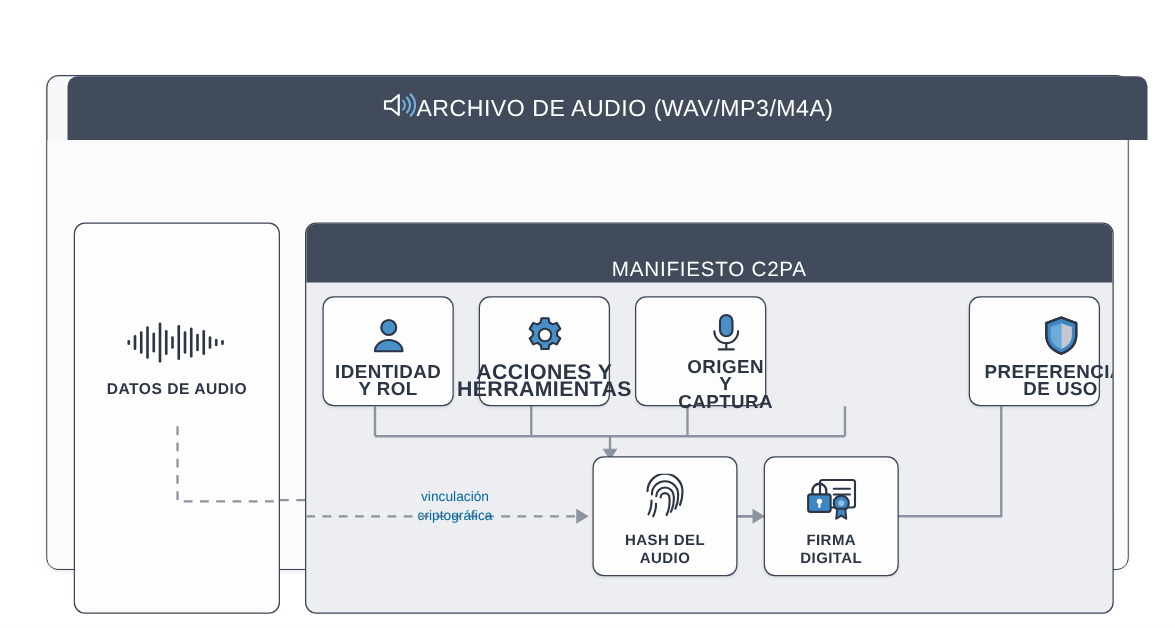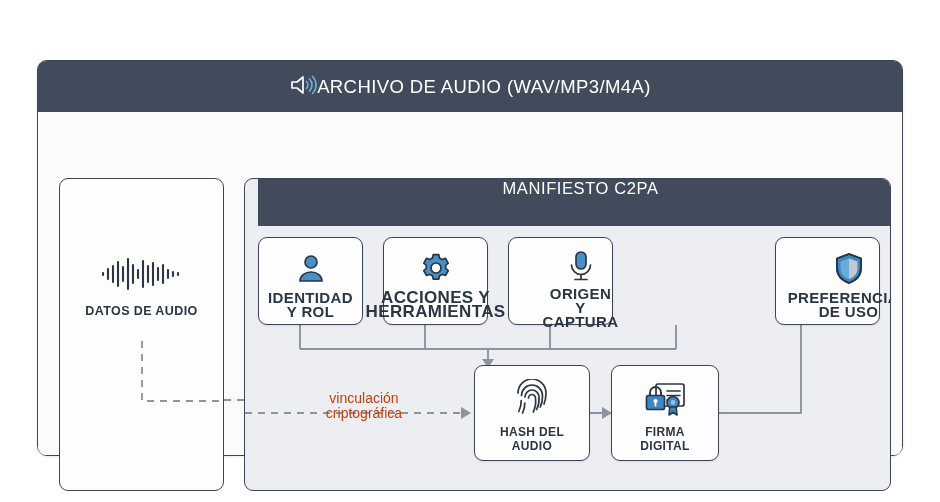--- a/index.html
+++ b/index.html
@@ -30,21 +30,21 @@
     width: 866px;
     height: 396px;
     border: 1.6px solid #3c4556;
     border-radius: 10px;
     background: #f7f8fa;
     box-sizing: border-box;
     box-shadow: 0 1px 3px rgba(40,50,70,0.10);
   }
   .outer-header {
     position: absolute;
-    left: 0; top: 0;
+    left: 16px; top: 0;
     width: 100%;
     height: 51px;
     background: #414b5c;
     border-radius: 8px 8px 0 0;
     display: flex;
     align-items: center;
     justify-content: center;
     gap: 0;
     box-sizing: border-box;
   }
@@ -105,26 +105,26 @@
     width: 647px;
     height: 313px;
     border: 1.4px solid #3c4556;
     border-radius: 9px;
     background: #eceef2;
     box-sizing: border-box;
     overflow: hidden;
   }
   .manifest-header {
     position: absolute;
-    left: 13px; top: 0;
+    left: 0; top: 0;
     width: 100%;
     height: 47px;
     background: #414b5c;
     display: flex;
-    align-items: flex-start;
+    align-items: flex-end;
     justify-content: center;
     box-sizing: border-box;
   }
   .manifest-header .title {
     color: #ffffff;
     font-size: 16.5px;
     letter-spacing: 0.6px;
   }
 
   
@@ -174,22 +174,22 @@
     position: absolute;
     left: 0; top: 0;
     width: 100%;
     height: 100%;
     pointer-events: none;
   }
 
   .link-label {
     position: absolute;
     text-align: center;
-    color: #c2410c;
-    font-size: 14px;
+    color: #0369a1;
+    font-size: 11px;
     line-height: 15px;
     white-space: pre-line;
   }
 </style>
 </head>
 <body>
 
 <div id="stage">
 
   <div class="outer-box">

